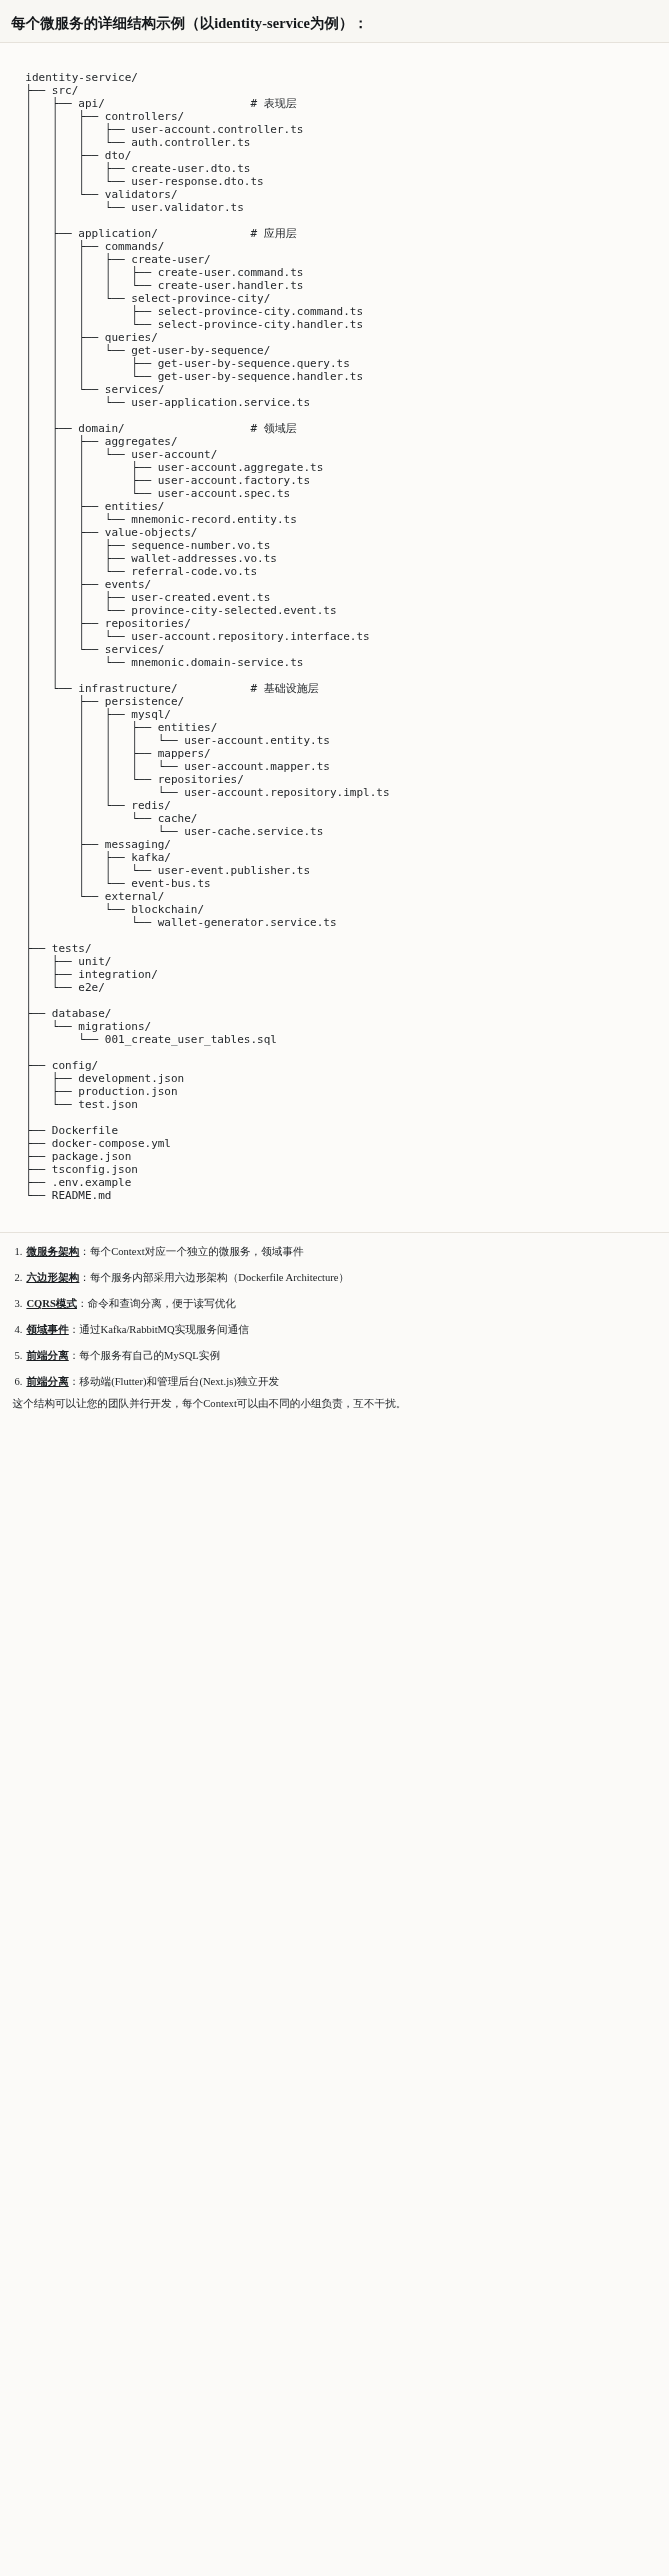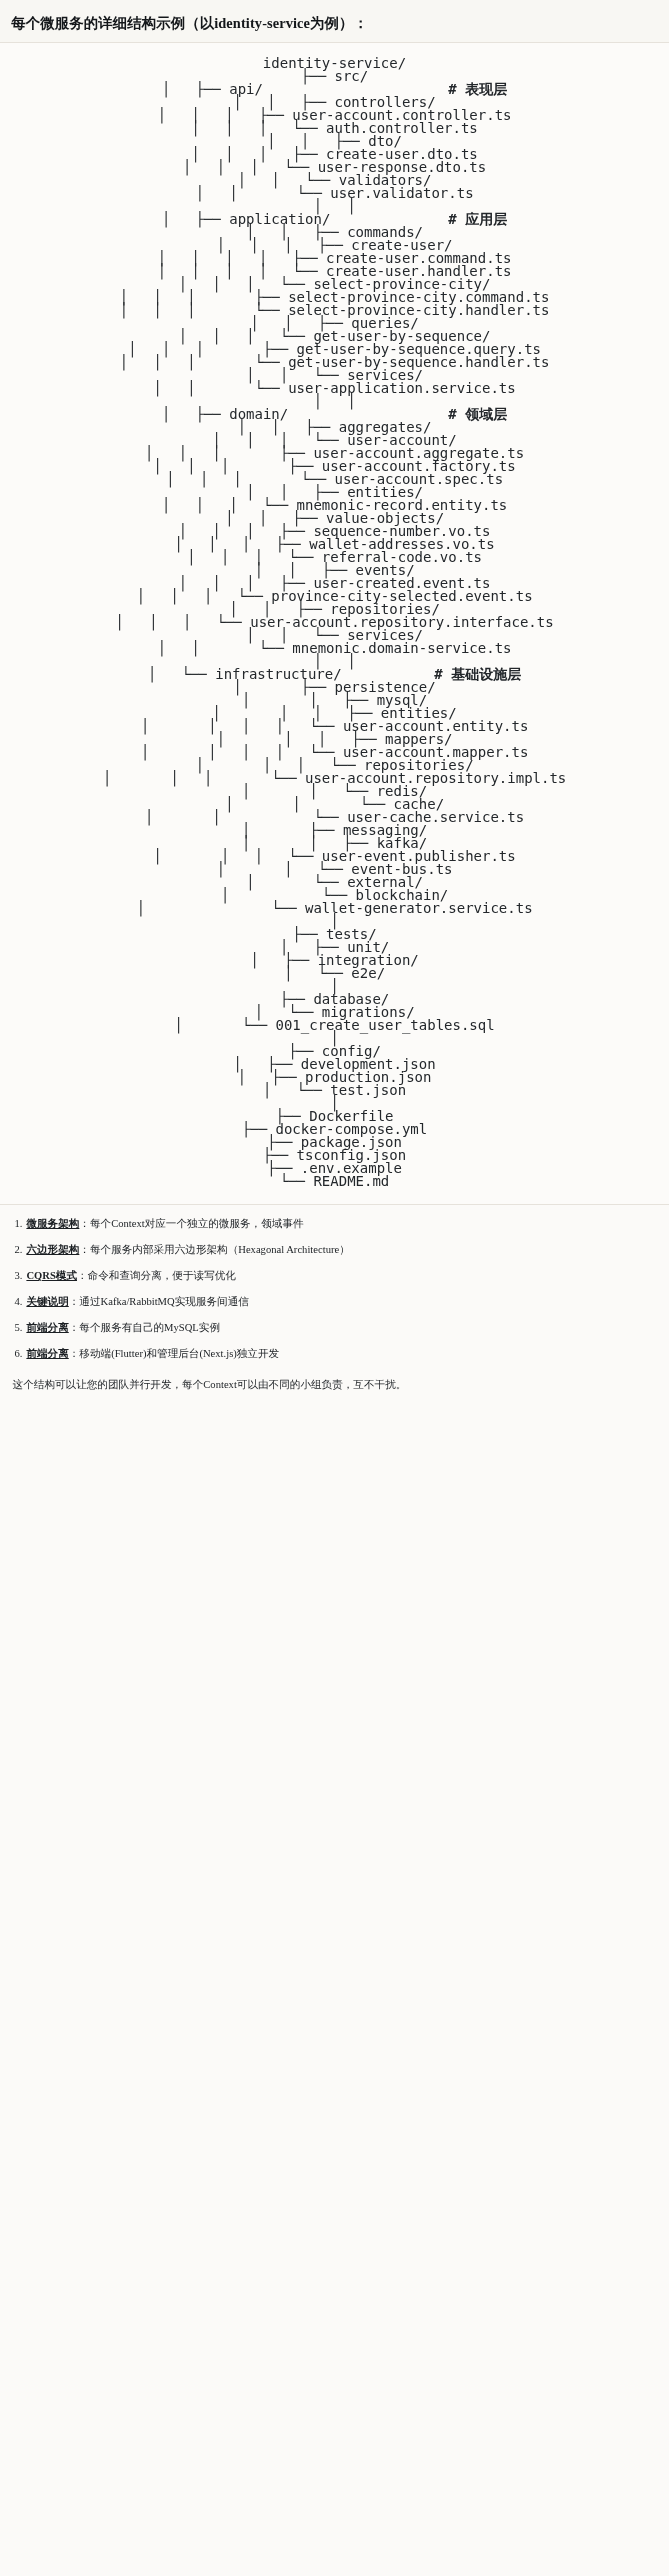--- a/index.html
+++ b/index.html
@@ -35,37 +35,36 @@
     letter-spacing: 0.1px;
   }
 
   
   .tree-block {
     background: #fcfbf9;
     padding: 13.8px 11.3px 16.3px 11.3px;
     border-bottom: 0.6px solid #e6e2db;
   }
   pre.tree {
-    margin: 0;
+    margin: 14px;
     font-family: "DejaVu Sans Mono", "Liberation Mono", monospace;
-    font-size: 14px;
+    font-size: 11px;
     line-height: 13px;
     color: #23272b;
     white-space: pre;
     overflow: visible;
     letter-spacing: 0px;
     tab-size: 4;
-    text-align: center;
   }
   .tree-line {
     display: block;
     white-space: pre;
     min-height: 13px;
   }
-  .cmt { color: #23272b; font-weight: bold; }
+  .cmt { color: #23272b; }
 
   
   .notes {
     padding: 11.3px 8.8px 6.3px 8.8px;
     background: #fbfaf8;
   }
   .notes-title {
     font-family: "Liberation Serif", serif;
     font-weight: bold;
     font-size: 12px;
@@ -79,21 +78,21 @@
     list-style: decimal;
     font-family: "Liberation Serif", serif;
     font-size: 10.6px;
     line-height: 1.5;
     color: #1b1f23;
   }
   ol.notes-list > li {
     margin: 0 0 10px 0;
     padding-left: 1.3px;
   }
-  ol.notes-list > li:last-child { margin-bottom: 10px; }
+  ol.notes-list > li:last-child { margin-bottom: 1px; }
   .note-term {
     font-weight: bold;
     text-decoration: underline;
   }
   .note-sep { font-weight: normal; }
   .note-text { font-weight: normal; }
 
   .notes-footer {
     font-family: Liberation Serif, serif;
     font-size: 10.6px;
@@ -110,23 +109,23 @@
 
   <h1 class="doc-heading">每个微服务的详细结构示例（以identity-service为例）：</h1>
 
   <div class="tree-block">
     <pre class="tree"><span class="tree-line">identity-service/</span><span class="tree-line">├── src/</span><span class="tree-line">│   ├── api/                      <span class="cmt"># 表现层</span></span><span class="tree-line">│   │   ├── controllers/</span><span class="tree-line">│   │   │   ├── user-account.controller.ts</span><span class="tree-line">│   │   │   └── auth.controller.ts</span><span class="tree-line">│   │   ├── dto/</span><span class="tree-line">│   │   │   ├── create-user.dto.ts</span><span class="tree-line">│   │   │   └── user-response.dto.ts</span><span class="tree-line">│   │   └── validators/</span><span class="tree-line">│   │       └── user.validator.ts</span><span class="tree-line">│   │</span><span class="tree-line">│   ├── application/              <span class="cmt"># 应用层</span></span><span class="tree-line">│   │   ├── commands/</span><span class="tree-line">│   │   │   ├── create-user/</span><span class="tree-line">│   │   │   │   ├── create-user.command.ts</span><span class="tree-line">│   │   │   │   └── create-user.handler.ts</span><span class="tree-line">│   │   │   └── select-province-city/</span><span class="tree-line">│   │   │       ├── select-province-city.command.ts</span><span class="tree-line">│   │   │       └── select-province-city.handler.ts</span><span class="tree-line">│   │   ├── queries/</span><span class="tree-line">│   │   │   └── get-user-by-sequence/</span><span class="tree-line">│   │   │       ├── get-user-by-sequence.query.ts</span><span class="tree-line">│   │   │       └── get-user-by-sequence.handler.ts</span><span class="tree-line">│   │   └── services/</span><span class="tree-line">│   │       └── user-application.service.ts</span><span class="tree-line">│   │</span><span class="tree-line">│   ├── domain/                   <span class="cmt"># 领域层</span></span><span class="tree-line">│   │   ├── aggregates/</span><span class="tree-line">│   │   │   └── user-account/</span><span class="tree-line">│   │   │       ├── user-account.aggregate.ts</span><span class="tree-line">│   │   │       ├── user-account.factory.ts</span><span class="tree-line">│   │   │       └── user-account.spec.ts</span><span class="tree-line">│   │   ├── entities/</span><span class="tree-line">│   │   │   └── mnemonic-record.entity.ts</span><span class="tree-line">│   │   ├── value-objects/</span><span class="tree-line">│   │   │   ├── sequence-number.vo.ts</span><span class="tree-line">│   │   │   ├── wallet-addresses.vo.ts</span><span class="tree-line">│   │   │   └── referral-code.vo.ts</span><span class="tree-line">│   │   ├── events/</span><span class="tree-line">│   │   │   ├── user-created.event.ts</span><span class="tree-line">│   │   │   └── province-city-selected.event.ts</span><span class="tree-line">│   │   ├── repositories/</span><span class="tree-line">│   │   │   └── user-account.repository.interface.ts</span><span class="tree-line">│   │   └── services/</span><span class="tree-line">│   │       └── mnemonic.domain-service.ts</span><span class="tree-line">│   │</span><span class="tree-line">│   └── infrastructure/           <span class="cmt"># 基础设施层</span></span><span class="tree-line">│       ├── persistence/</span><span class="tree-line">│       │   ├── mysql/</span><span class="tree-line">│       │   │   ├── entities/</span><span class="tree-line">│       │   │   │   └── user-account.entity.ts</span><span class="tree-line">│       │   │   ├── mappers/</span><span class="tree-line">│       │   │   │   └── user-account.mapper.ts</span><span class="tree-line">│       │   │   └── repositories/</span><span class="tree-line">│       │   │       └── user-account.repository.impl.ts</span><span class="tree-line">│       │   └── redis/</span><span class="tree-line">│       │       └── cache/</span><span class="tree-line">│       │           └── user-cache.service.ts</span><span class="tree-line">│       ├── messaging/</span><span class="tree-line">│       │   ├── kafka/</span><span class="tree-line">│       │   │   └── user-event.publisher.ts</span><span class="tree-line">│       │   └── event-bus.ts</span><span class="tree-line">│       └── external/</span><span class="tree-line">│           └── blockchain/</span><span class="tree-line">│               └── wallet-generator.service.ts</span><span class="tree-line">│</span><span class="tree-line">├── tests/</span><span class="tree-line">│   ├── unit/</span><span class="tree-line">│   ├── integration/</span><span class="tree-line">│   └── e2e/</span><span class="tree-line">│</span><span class="tree-line">├── database/</span><span class="tree-line">│   └── migrations/</span><span class="tree-line">│       └── 001_create_user_tables.sql</span><span class="tree-line">│</span><span class="tree-line">├── config/</span><span class="tree-line">│   ├── development.json</span><span class="tree-line">│   ├── production.json</span><span class="tree-line">│   └── test.json</span><span class="tree-line">│</span><span class="tree-line">├── Dockerfile</span><span class="tree-line">├── docker-compose.yml</span><span class="tree-line">├── package.json</span><span class="tree-line">├── tsconfig.json</span><span class="tree-line">├── .env.example</span><span class="tree-line">└── README.md</span></pre>
   </div>
 
   <div class="notes">
     <ol class="notes-list">
         <li><span class="note-term">微服务架构</span><span class="note-sep">：</span><span class="note-text">每个Context对应一个独立的微服务，领域事件</span></li>
-        <li><span class="note-term">六边形架构</span><span class="note-sep">：</span><span class="note-text">每个服务内部采用六边形架构（Hexagonal Architecture）</span></li>
+        <li><span class="note-term">六边形架构</span><span class="note-sep">：</span><span class="note-text">每个服务内部采用六边形架构（Dockerfile Architecture）</span></li>
         <li><span class="note-term">CQRS模式</span><span class="note-sep">：</span><span class="note-text">命令和查询分离，便于读写优化</span></li>
-        <li><span class="note-term">关键说明</span><span class="note-sep">：</span><span class="note-text">通过Kafka/RabbitMQ实现服务间通信</span></li>
+        <li><span class="note-term">领域事件</span><span class="note-sep">：</span><span class="note-text">通过Kafka/RabbitMQ实现服务间通信</span></li>
         <li><span class="note-term">前端分离</span><span class="note-sep">：</span><span class="note-text">每个服务有自己的MySQL实例</span></li>
         <li><span class="note-term">前端分离</span><span class="note-sep">：</span><span class="note-text">移动端(Flutter)和管理后台(Next.js)独立开发</span></li>
       </ol>
     <p class="notes-footer">这个结构可以让您的团队并行开发，每个Context可以由不同的小组负责，互不干扰。</p>
   </div>
 
 </div>
 
 
 </body></html>

